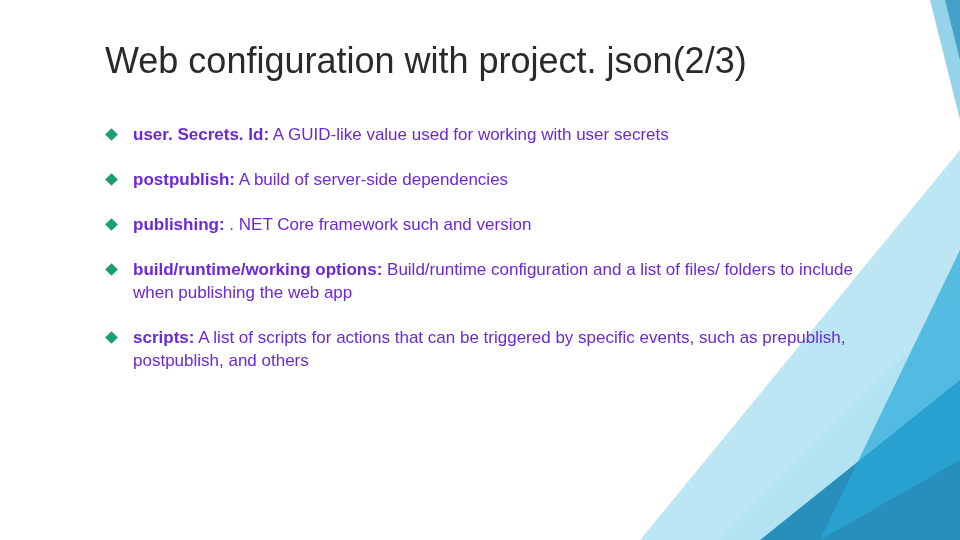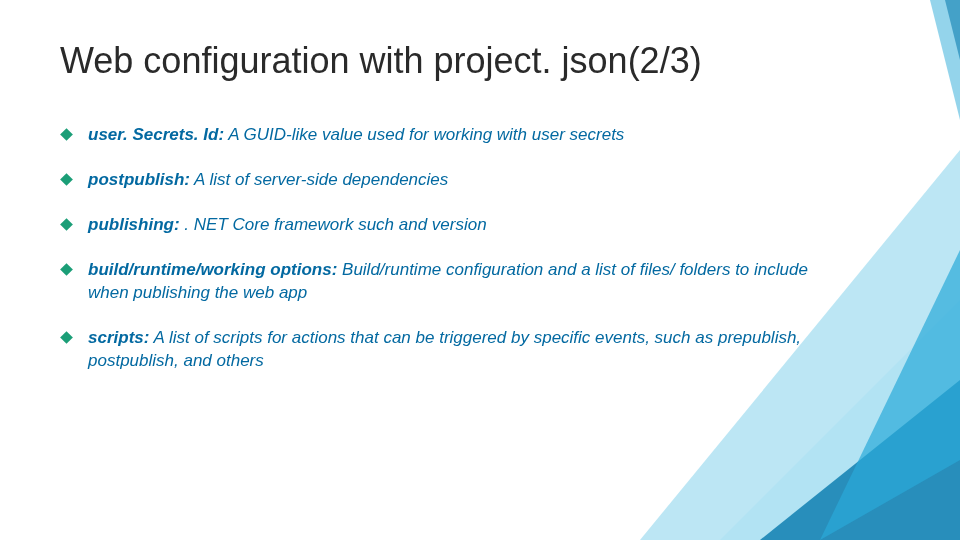--- a/index.html
+++ b/index.html
@@ -12,40 +12,40 @@
   }
   .bg-shapes {
     position: absolute;
     inset: 0;
     pointer-events: none;
   }
   .content {
     position: relative;
     padding: 40px 70px 0 60px;
     z-index: 2;
+    margin-left: 45px;
   }
   .title {
     font-size: 36px;
     font-weight: 400;
     color: #2a2a2a;
     line-height: 1.18;
     margin-bottom: 42px;
   }
   .bullets {
     list-style: none;
     max-width: 770px;
   }
   .bullets li {
     position: relative;
     padding-left: 28px;
     margin-bottom: 22px;
     font-size: 17px;
     line-height: 1.35;
-    color: #0369a1;
-    font-style: italic;
+    color: #6d28d9;
   }
   .bullets li .diamond {
     position: absolute;
     left: 2px;
     top: 6px;
     width: 9px;
     height: 9px;
     background: #1b9e77;
     transform: rotate(45deg);
   }
@@ -73,21 +73,21 @@
   <div class="content">
     <h1 class="title">Web configuration with project. json(2/3)</h1>
 
     <ul class="bullets">
       <li>
         <span class="diamond"></span>
         <b>user. Secrets. Id:</b><span> A GUID-like value used for working with user secrets</span>
       </li>
       <li>
         <span class="diamond"></span>
-        <b>postpublish:</b><span> A list of server-side dependencies</span>
+        <b>postpublish:</b><span> A build of server-side dependencies</span>
       </li>
       <li>
         <span class="diamond"></span>
         <b>publishing:</b><span> . NET Core framework such and version</span>
       </li>
       <li>
         <span class="diamond"></span>
         <b>build/runtime/working options:</b><span> Build/runtime configuration and a list of files/ folders to include when publishing the web app</span>
       </li>
       <li>

